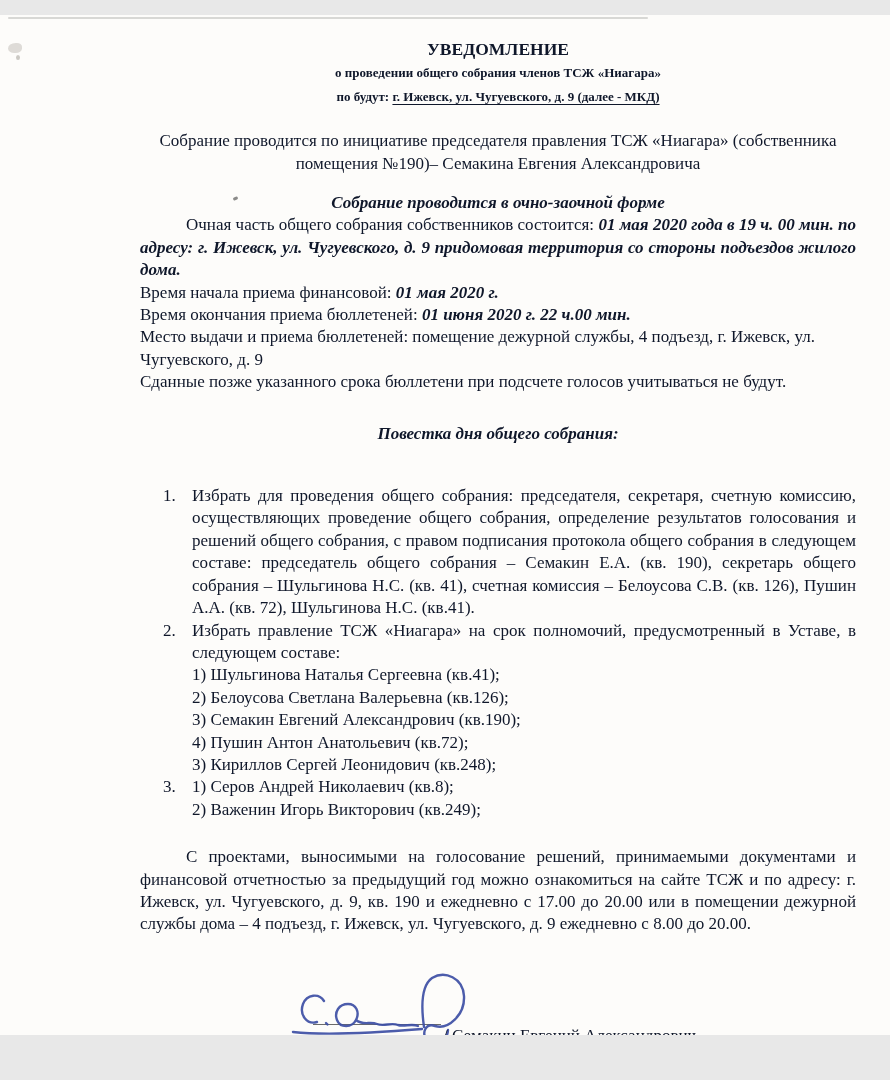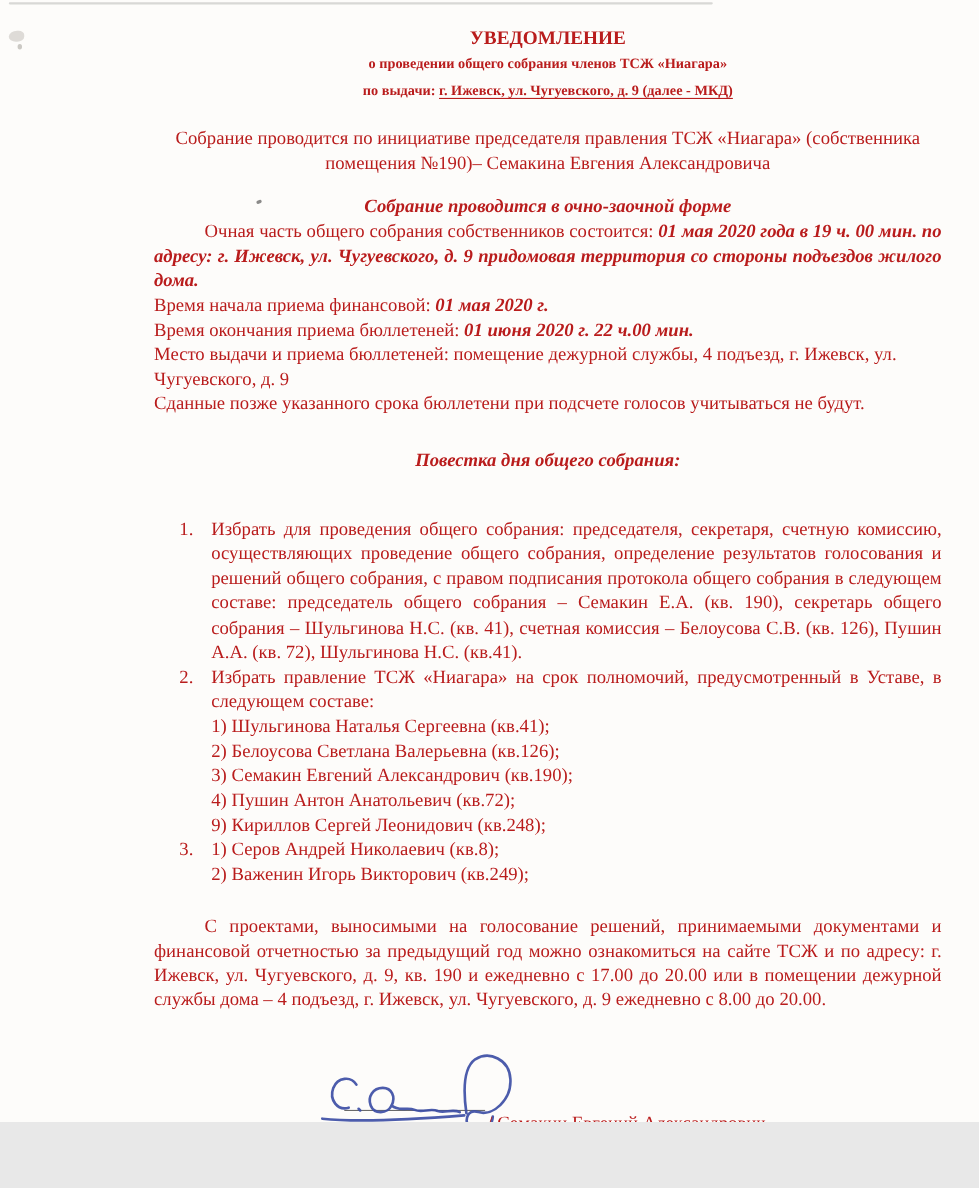--- a/index.html
+++ b/index.html
@@ -1,22 +1,22 @@
 <!DOCTYPE html>
 <html lang="ru"><head>
 <meta charset="utf-8">
 <style>
   html,body { margin:0; padding:0; background:#e8e8e8; }
   .page {
     position:relative;
     width:890px; height:1020px;
-    margin:0 auto;
+    margin:15px auto;
     background:#fdfcfa;
     font-family:"Liberation Serif", serif;
-    color:#b91c1c;
+    color:#0f172a;
     overflow:hidden;
   }
   
   .scan-top-line { position:absolute; top:2px; left:8px; width:640px; height:2px; background:#b9b9b6; opacity:.55; border-radius:2px; }
   .smudge { position:absolute; top:28px; left:8px; width:14px; height:10px; background:#b9b4ac; opacity:.45; border-radius:60% 40% 50% 50%; }
   .smudge2 { position:absolute; top:40px; left:16px; width:4px; height:5px; background:#9a968e; opacity:.5; border-radius:50%; }
   .tick { position:absolute; top:182px; left:233px; width:5px; height:3px; background:#5a5a58; opacity:.7; border-radius:2px; transform:rotate(-25deg); }
 
   .content {
     position:absolute; top:22px; left:140px; width:716px;
@@ -54,21 +54,21 @@
 
   <div class="scan-top-line"></div>
   <div class="smudge"></div>
   <div class="smudge2"></div>
   <div class="tick"></div>
 
   <div class="content">
 
     <h1 class="doc-title center">УВЕДОМЛЕНИЕ</h1>
     <div class="doc-subtitle center">о проведении общего собрания членов ТСЖ «Ниагара»</div>
-    <div class="doc-subtitle center"><span>по выдачи: </span><span class="u">г. Ижевск, ул. Чугуевского, д. 9 (далее - МКД)</span></div>
+    <div class="doc-subtitle center"><span>по будут: </span><span class="u">г. Ижевск, ул. Чугуевского, д. 9 (далее - МКД)</span></div>
 
     <p class="para-initiative center">Собрание проводится по инициативе председателя правления ТСЖ «Ниагара» (собственника помещения №190)– Семакина Евгения Александровича</p>
 
     <p class="center bold form-heading">Собрание проводится в очно-заочной форме</p>
 
     <div class="just indent"><span>Очная часть общего собрания собственников состоится: </span><span class="bold">01 мая 2020 года в 19 ч. 00 мин. по адресу: г. Ижевск, ул. Чугуевского, д. 9 придомовая территория со стороны подъездов жилого дома.</span></div>
 
     <div><span>Время начала приема финансовой: </span><span class="bold">01 мая 2020 г.</span></div>
 
     <div><span>Время окончания приема бюллетеней: </span><span class="bold">01 июня 2020 г. 22 ч.00 мин.</span></div>
@@ -87,21 +87,21 @@
       </div>
 
       <div class="agenda-item">
         <span class="num">2.</span>
         <div class="body">
           <div class="just">Избрать правление ТСЖ «Ниагара» на срок полномочий, предусмотренный в Уставе, в следующем составе:</div>
           <div>1) Шульгинова Наталья Сергеевна (кв.41);</div>
           <div>2) Белоусова Светлана Валерьевна (кв.126);</div>
           <div>3) Семакин Евгений Александрович (кв.190);</div>
           <div>4) Пушин Антон Анатольевич (кв.72);</div>
-          <div>9) Кириллов Сергей Леонидович (кв.248);</div>
+          <div>3) Кириллов Сергей Леонидович (кв.248);</div>
         </div>
       </div>
 
       <div class="agenda-item">
         <span class="num">3.</span>
         <div class="body">
           <div>1) Серов Андрей Николаевич (кв.8);</div>
           <div>2) Важенин Игорь Викторович (кв.249);</div>
         </div>
       </div>

